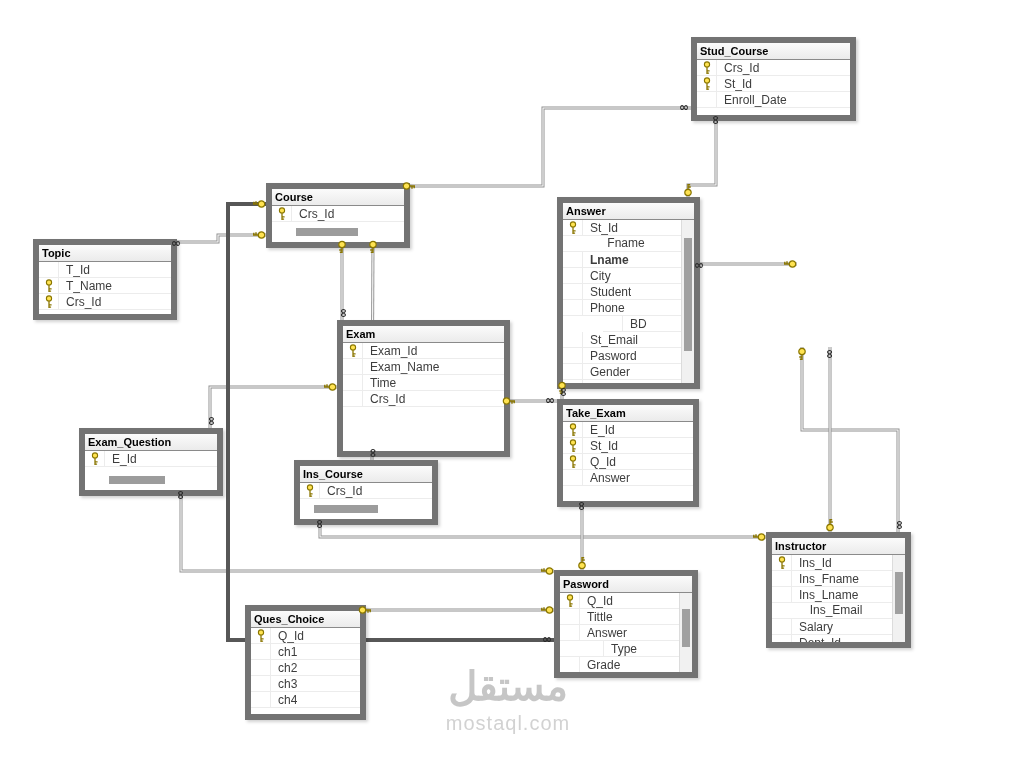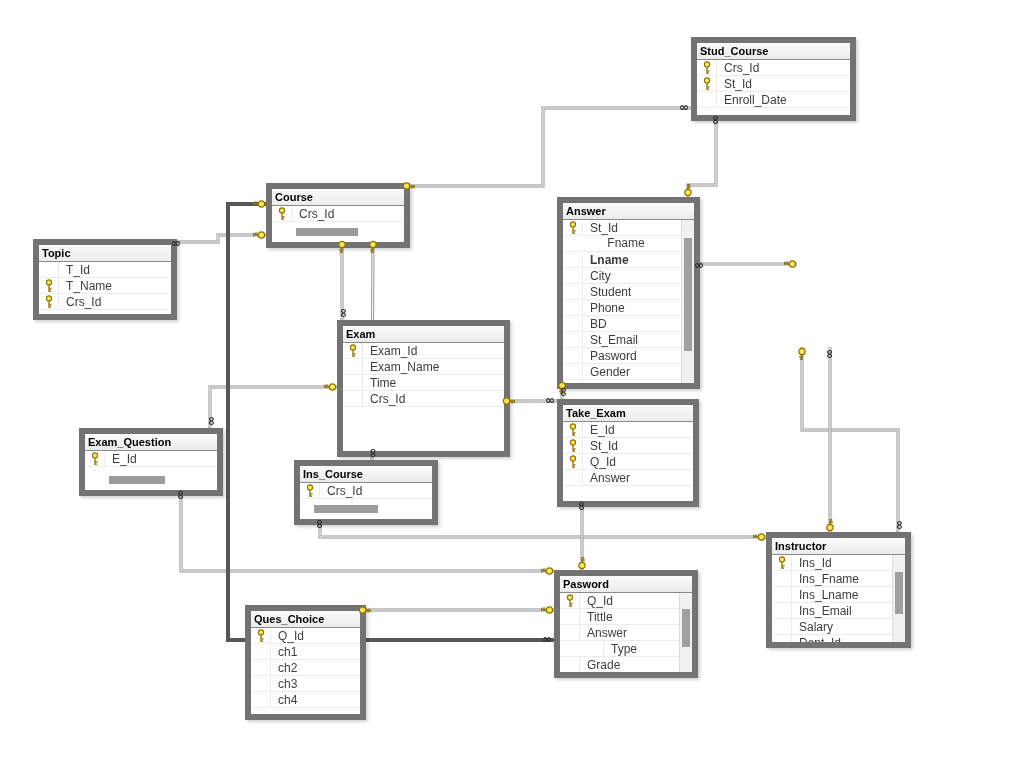--- a/index.html
+++ b/index.html
@@ -27,20 +27,22 @@
   .wm{position:absolute;left:408px;top:662px;width:200px;text-align:center;z-index:0;
       color:#c9c9c9;user-select:none;}
   .wm-title{font-size:40px;font-weight:bold;line-height:1.2;color:#c6c6c6;}
   .wm-domain{font-size:20px;letter-spacing:1px;color:#d2d2d2;margin-top:2px;}
 </style>
 </head>
 <body>
 
 <div id="canvas">
   <div class="wm">
+    <div class="wm-title">مستقل</div>
+    <div class="wm-domain">mostaql.com</div>
   </div>
   <svg id="line-layer">
       <g>
         <polyline points="402,186 543,186 543,108 691,108" fill="none" stroke="#909090" stroke-width="3"></polyline>
         <polyline points="402,186 543,186 543,108 691,108" fill="none" stroke="#ffffff" stroke-width="1.1"></polyline>
       </g>
       <g>
         <polyline points="688,197 688,185 716,185 716,113" fill="none" stroke="#909090" stroke-width="3"></polyline>
         <polyline points="688,197 688,185 716,185 716,113" fill="none" stroke="#ffffff" stroke-width="1.1"></polyline>
       </g>
@@ -195,21 +197,21 @@
             <div class="cn">City</div>
           </div>
           <div class="row" style="margin-right: 12px;">
             <div class="kc"></div>
             <div class="cn">Student</div>
           </div>
           <div class="row" style="margin-right: 12px;">
             <div class="kc"></div>
             <div class="cn">Phone</div>
           </div>
-          <div class="row" style="margin-right: 12px;">
+          <div class="row" style="margin-right: 12px; margin-left: 40px;">
             <div class="kc"></div>
             <div class="cn">BD</div>
           </div>
           <div class="row" style="margin-right: 12px;">
             <div class="kc"></div>
             <div class="cn">St_Email</div>
           </div>
           <div class="row" style="margin-right: 12px;">
             <div class="kc"></div>
             <div class="cn">Pasword</div>
@@ -332,21 +334,21 @@
             <div class="cn">Ins_Id</div>
           </div>
           <div class="row" style="margin-right: 12px;">
             <div class="kc"></div>
             <div class="cn">Ins_Fname</div>
           </div>
           <div class="row" style="margin-right: 12px;">
             <div class="kc"></div>
             <div class="cn">Ins_Lname</div>
           </div>
-          <div class="row" style="margin-right: 12px;">
+          <div class="row" style="margin-right: 12px; flex-direction: column;">
             <div class="kc"></div>
             <div class="cn">Ins_Email</div>
           </div>
           <div class="row" style="margin-right: 12px;">
             <div class="kc"></div>
             <div class="cn">Salary</div>
           </div>
           <div class="row" style="margin-right: 12px;">
             <div class="kc"></div>
             <div class="cn">Dept_Id</div>

